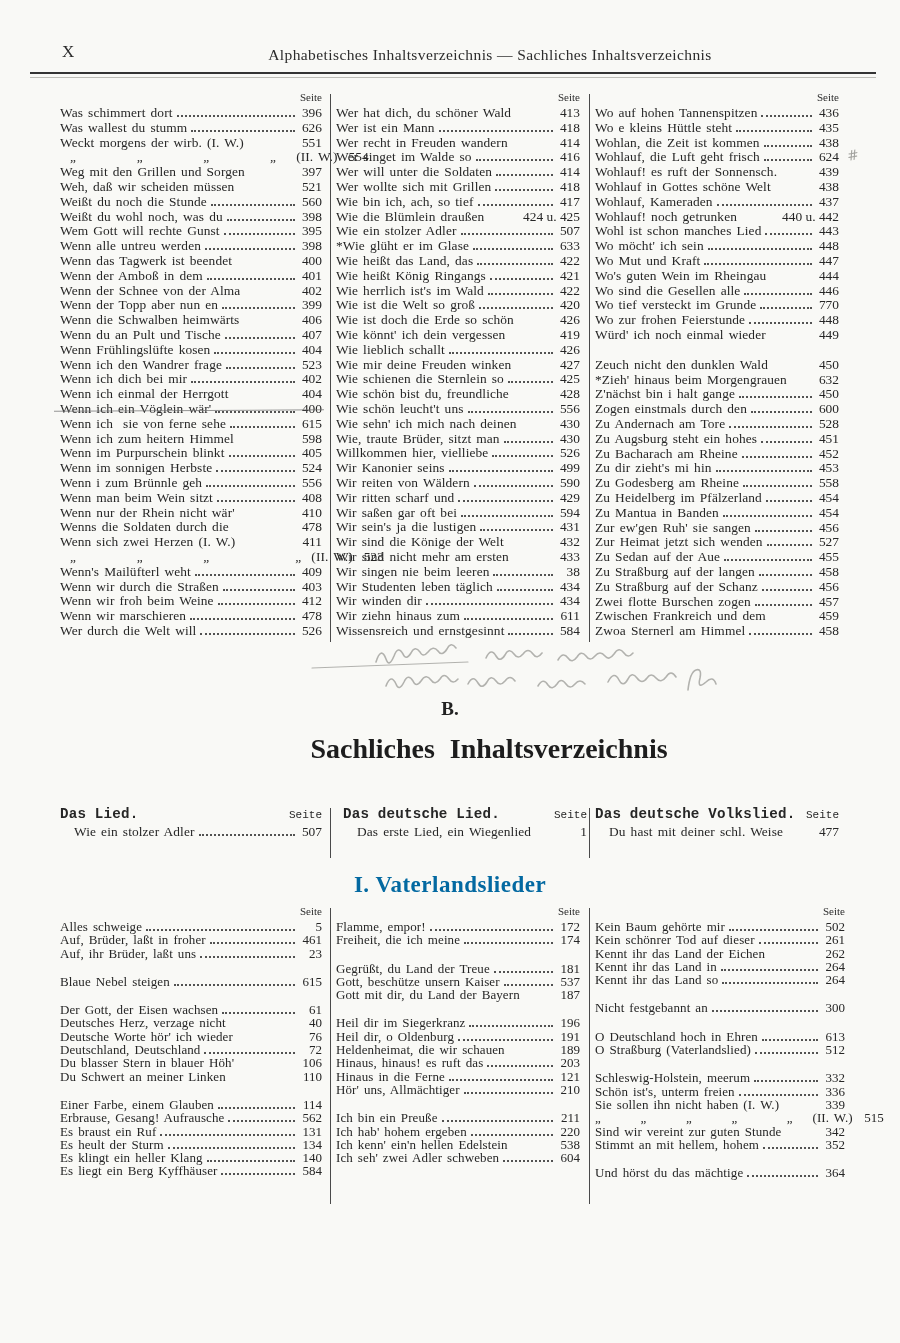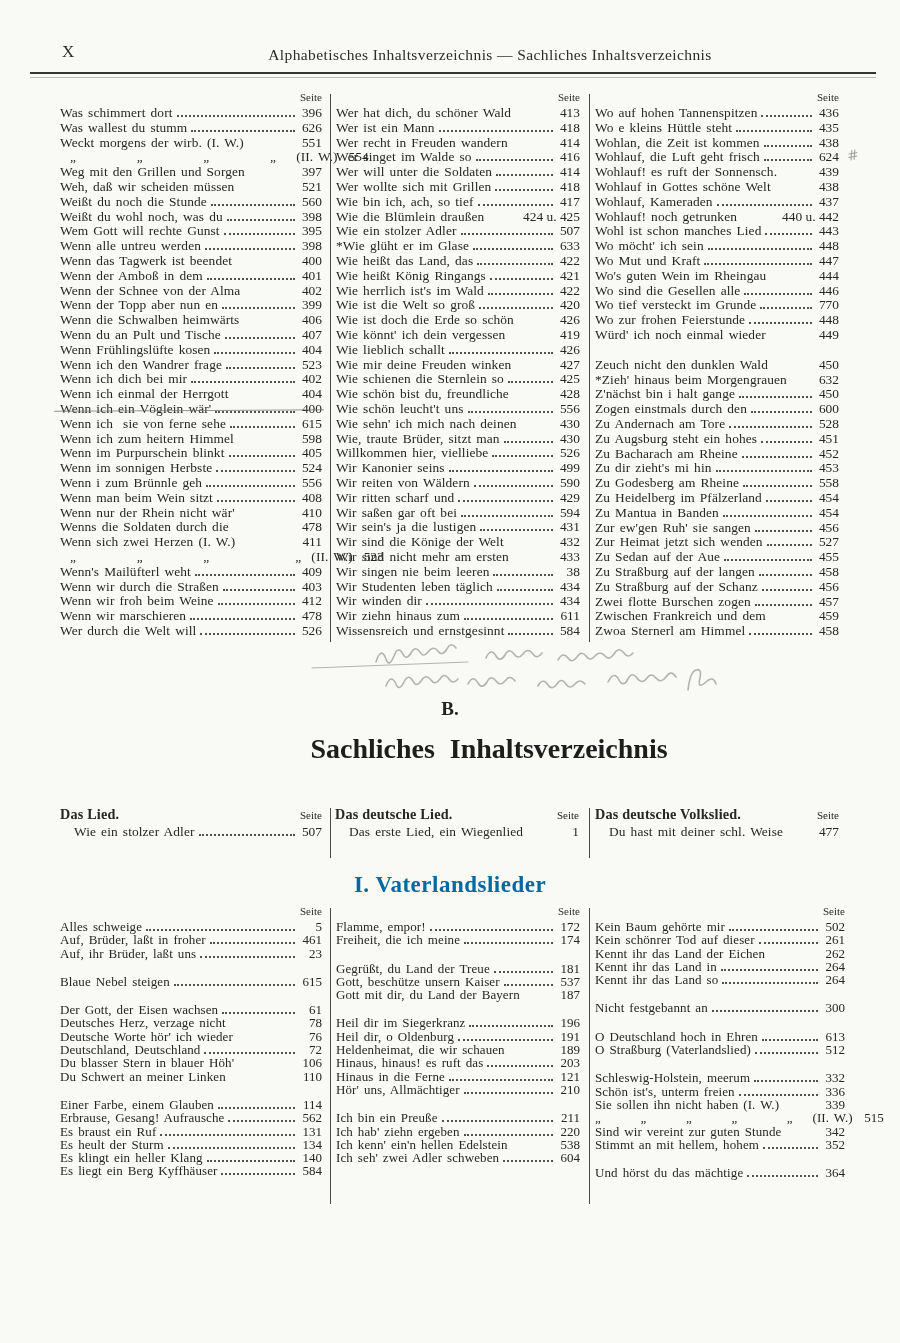--- a/index.html
+++ b/index.html
@@ -30,21 +30,21 @@
   .row.struck::after{content:"";position:absolute;left:-6px;right:-2px;top:56%;height:1.4px;background:rgba(115,115,115,.75);transform:rotate(-.3deg);}
   .pmark{position:absolute;right:-20px;top:-2px;color:#a2a29e;font-size:14px;transform:rotate(-10deg);font-family:"DejaVu Sans",sans-serif;}
 
   
   .vdiv{position:absolute;width:1px;background:#4a4a4a;}
 
   
   .bletter{position:absolute;left:0;top:698px;width:100%;text-align:center;font-size:19px;font-weight:700;color:#222;}
   .btitle{position:absolute;left:0;top:733px;width:100%;text-align:center;font-size:28px;font-weight:700;word-spacing:8px;color:#1d1d1d;padding-left:39px;}
 
-  .subj-head{display:flex;align-items:baseline;font-weight:700;font-size:14.2px;height:18px;}
+  .subj-head{display:flex;align-items:baseline;font-weight:700;font-size:14.2px;height:18px;font-family:Liberation Mono, monospace;}
   .subj-head .sh-label{flex:1 1 auto;letter-spacing:.2px;}
   .subj-head .sh-seite{flex:0 0 auto;font-weight:400;font-size:11px;}
   .subj .row{height:16px;line-height:16px;font-size:13.4px;padding-left:14px;}
 
   
   .chap{position:absolute;left:0;top:872px;width:100%;text-align:center;font-size:23px;font-weight:700;letter-spacing:.5px;color:#0369a1;}
 
   
   .handwriting{position:absolute;left:290px;top:638px;width:440px;height:72px;pointer-events:none;}
 </style>
@@ -635,21 +635,21 @@
   </div>
   <div>
       <div class="row">
         <span class="t">Wie ein stolzer Adler</span>
         <span class="leader"></span>
         <span class="p">507</span>
       </div>
     </div>
 </div>
 <div class="vdiv" style="left:330px;top:808px;height:50px;"></div>
-<div class="col subj" style="left:335px;top:806px;width:244px;">
+<div class="col subj" style="left:343px;top:806px;width:244px;">
   <div class="subj-head">
     <span class="sh-label">Das deutsche Lied.</span>
     <span class="sh-seite">Seite</span>
   </div>
   <div>
       <div class="row">
         <span class="t">Das erste Lied, ein Wiegenlied</span>
         <span class="leader nodots"></span>
         <span class="p">1</span>
       </div>
@@ -698,21 +698,21 @@
       </div>
       <div class="row gap"></div>
       <div class="row">
         <span class="t">Der Gott, der Eisen wachsen</span>
         <span class="leader"></span>
         <span class="p">61</span>
       </div>
       <div class="row">
         <span class="t">Deutsches Herz, verzage nicht</span>
         <span class="leader nodots"></span>
-        <span class="p">78</span>
+        <span class="p">40</span>
       </div>
       <div class="row">
         <span class="t">Deutsche Worte hör' ich wieder</span>
         <span class="leader nodots"></span>
         <span class="p">76</span>
       </div>
       <div class="row">
         <span class="t">Deutschland, Deutschland</span>
         <span class="leader"></span>
         <span class="p">72</span>
@@ -821,21 +821,21 @@
         <span class="leader"></span>
         <span class="p">210</span>
       </div>
       <div class="row gap"></div>
       <div class="row">
         <span class="t">Ich bin ein Preuße</span>
         <span class="leader"></span>
         <span class="p">211</span>
       </div>
       <div class="row">
-        <span class="t">Ich hab' ziehn ergeben</span>
+        <span class="t">Ich hab' hohem ergeben</span>
         <span class="leader"></span>
         <span class="p">220</span>
       </div>
       <div class="row">
         <span class="t">Ich kenn' ein'n hellen Edelstein</span>
         <span class="leader nodots"></span>
         <span class="p">538</span>
       </div>
       <div class="row">
         <span class="t">Ich seh' zwei Adler schweben</span>

